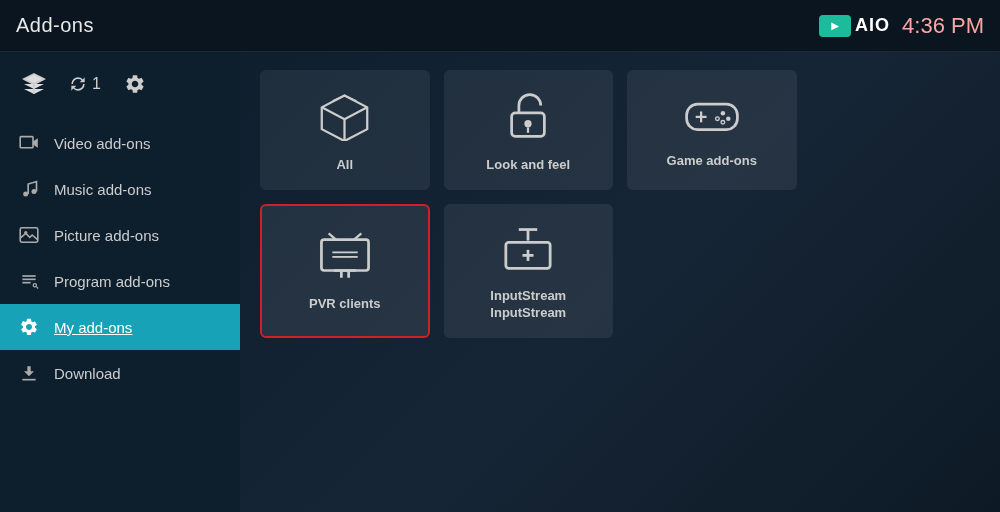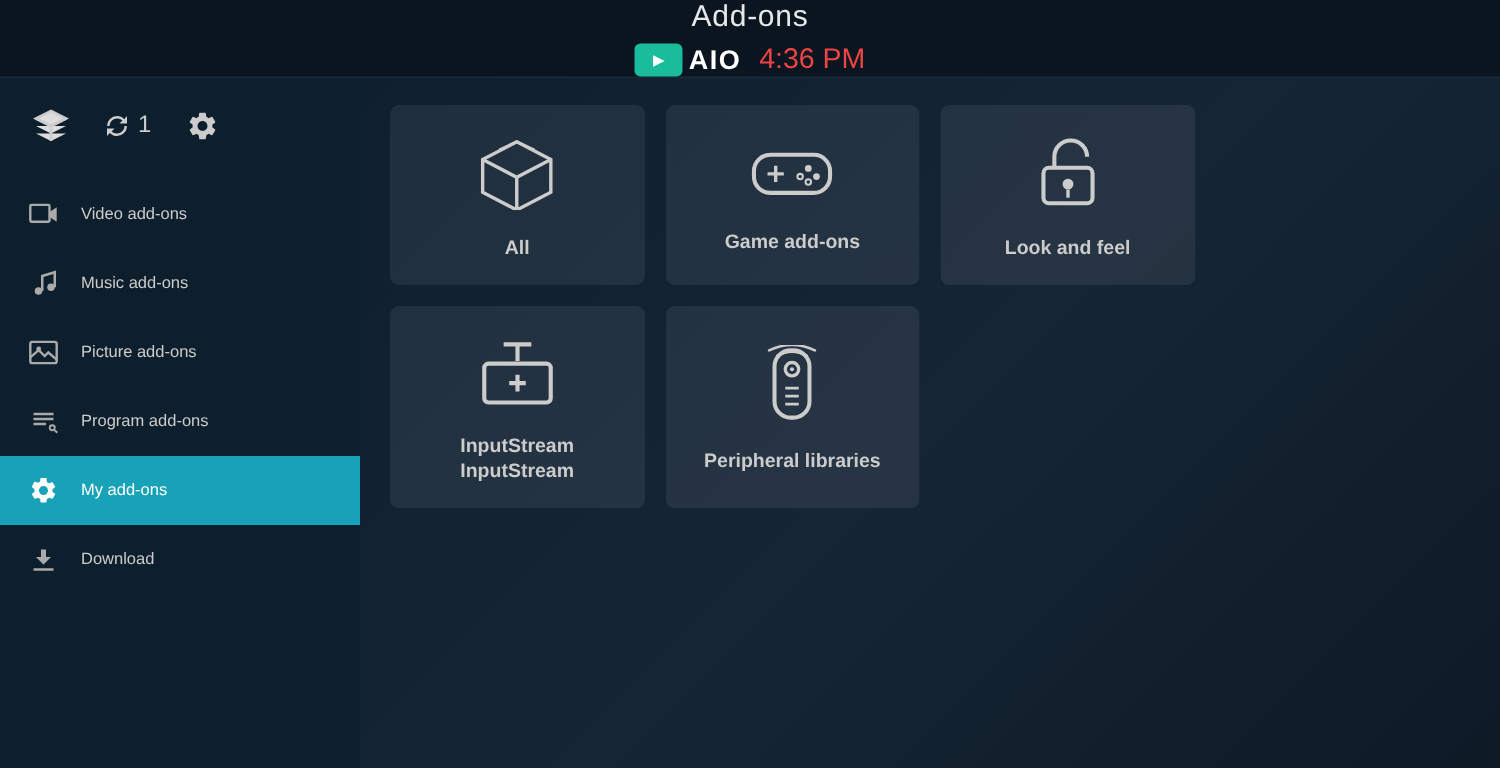--- a/index.html
+++ b/index.html
@@ -17,21 +17,20 @@
 
     
     .top-bar {
       background: #0a1520;
       height: 52px;
       display: flex;
       align-items: center;
       justify-content: space-between;
       padding: 0 16px;
       border-bottom: 1px solid #1a2a3a;
-      flex-direction: column;
     }
 
     .top-bar-title {
       font-size: 20px;
       font-weight: 400;
       color: #e8e8e8;
       letter-spacing: 0.5px;
     }
 
     .top-bar-right {
@@ -63,23 +62,23 @@
     }
 
     .aio-text {
       font-size: 18px;
       font-weight: 700;
       color: #fff;
       letter-spacing: 1px;
     }
 
     .clock {
-      font-size: 19px;
+      font-size: 22px;
       font-weight: 300;
-      color: #ef4444;
+      color: #fca5a5;
     }
 
     
     .main {
       display: flex;
       flex: 1;
       overflow: hidden;
     }
 
     
@@ -124,27 +123,28 @@
     }
 
     .nav-item {
       display: flex;
       align-items: center;
       gap: 14px;
       padding: 12px 18px;
       cursor: pointer;
       border-radius: 0;
       transition: background 0.15s;
-      font-size: 11px;
+      font-size: 15px;
       color: #ccc;
     }
 
     .nav-item.active {
       background: #17a2b8;
       color: #fff;
+      text-decoration: underline;
     }
 
     .nav-icon {
       width: 22px;
       height: 22px;
       display: flex;
       align-items: center;
       justify-content: center;
       flex-shrink: 0;
     }
@@ -323,84 +323,85 @@
           <svg width="55" height="50" viewBox="0 0 60 55">
             <polygon points="30,5 55,18 55,42 30,55 5,42 5,18" fill="none" stroke="#ccc" stroke-width="2.5"></polygon>
             <polyline points="5,18 30,31 55,18" fill="none" stroke="#ccc" stroke-width="2.5"></polyline>
             <line x1="30" y1="31" x2="30" y2="55" stroke="#ccc" stroke-width="2.5"></line>
             <polyline points="17,11 30,5 43,11" fill="none" stroke="#ccc" stroke-width="2"></polyline>
           </svg>
         </div>
         <span class="grid-item-label">All</span>
       </div>
 
+
+      <div class="grid-item">
+        <div class="grid-item-icon">
+          <svg width="52" height="50" viewBox="0 0 56 55">
+
+            <rect x="10" y="24" width="36" height="26" rx="4" fill="none" stroke="#ccc" stroke-width="3"></rect>
+            <path d="M18 24V16a12 12 0 0124 0" fill="none" stroke="#ccc" stroke-width="3"></path>
+            <circle cx="28" cy="36" r="4" fill="#ccc"></circle>
+            <line x1="28" y1="40" x2="28" y2="46" stroke="#ccc" stroke-width="2.5"></line>
+          </svg>
+        </div>
+        <span class="grid-item-label">Look and feel</span>
+      </div>
 
       <div class="grid-item">
         <div class="grid-item-icon">
           <svg width="58" height="42" viewBox="0 0 64 46">
             <rect x="4" y="10" width="56" height="28" rx="12" fill="none" stroke="#ccc" stroke-width="3"></rect>
             <line x1="20" y1="18" x2="20" y2="30" stroke="#ccc" stroke-width="2.5"></line>
             <line x1="14" y1="24" x2="26" y2="24" stroke="#ccc" stroke-width="2.5"></line>
             <circle cx="44" cy="20" r="2.5" fill="#ccc"></circle>
             <circle cx="50" cy="26" r="2.5" fill="#ccc"></circle>
             <circle cx="44" cy="30" r="2" fill="none" stroke="#ccc" stroke-width="1.5"></circle>
             <circle cx="38" cy="26" r="2" fill="none" stroke="#ccc" stroke-width="1.5"></circle>
           </svg>
         </div>
         <span class="grid-item-label">Game add-ons</span>
       </div>
 
-      <div class="grid-item">
+    </div>
+
+    <div class="grid">
+
+      <div class="grid-item selected">
         <div class="grid-item-icon">
-          <svg width="52" height="50" viewBox="0 0 56 55">
-
-            <rect x="10" y="24" width="36" height="26" rx="4" fill="none" stroke="#ccc" stroke-width="3"></rect>
-            <path d="M18 24V16a12 12 0 0124 0" fill="none" stroke="#ccc" stroke-width="3"></path>
-            <circle cx="28" cy="36" r="4" fill="#ccc"></circle>
-            <line x1="28" y1="40" x2="28" y2="46" stroke="#ccc" stroke-width="2.5"></line>
+          <svg width="58" height="48" viewBox="0 0 64 52">
+
+            <rect x="6" y="8" width="52" height="34" rx="3" fill="none" stroke="#ccc" stroke-width="3"></rect>
+            <line x1="20" y1="42" x2="44" y2="42" stroke="#ccc" stroke-width="3"></line>
+            <line x1="28" y1="42" x2="28" y2="50" stroke="#ccc" stroke-width="3"></line>
+            <line x1="36" y1="42" x2="36" y2="50" stroke="#ccc" stroke-width="3"></line>
+
+            <line x1="22" y1="8" x2="14" y2="1" stroke="#ccc" stroke-width="2.5"></line>
+            <line x1="42" y1="8" x2="50" y2="1" stroke="#ccc" stroke-width="2.5"></line>
+
+            <line x1="18" y1="22" x2="46" y2="22" stroke="#ccc" stroke-width="2"></line>
+            <line x1="18" y1="27" x2="46" y2="27" stroke="#ccc" stroke-width="2"></line>
           </svg>
         </div>
-        <span class="grid-item-label">Look and feel</span>
-      </div>
-
-    </div>
-
-    <div class="grid">
-
+        <span class="grid-item-label">PVR clients</span>
+      </div>
 
       <div class="grid-item">
         <div class="grid-item-icon">
           <svg width="52" height="48" viewBox="0 0 56 52">
 
             <rect x="4" y="20" width="48" height="28" rx="3" fill="none" stroke="#ccc" stroke-width="3"></rect>
             <line x1="28" y1="6" x2="28" y2="18" stroke="#ccc" stroke-width="3"></line>
             <line x1="18" y1="6" x2="38" y2="6" stroke="#ccc" stroke-width="3"></line>
 
             <line x1="22" y1="34" x2="34" y2="34" stroke="#ccc" stroke-width="3"></line>
             <line x1="28" y1="28" x2="28" y2="40" stroke="#ccc" stroke-width="3"></line>
           </svg>
         </div>
         <span class="grid-item-label">InputStream InputStream</span>
       </div>
 
-      <div class="grid-item">
-        <div class="grid-item-icon">
-          <svg width="38" height="52" viewBox="0 0 42 58">
-            <rect x="8" y="4" width="26" height="50" rx="12" fill="none" stroke="#ccc" stroke-width="3"></rect>
-            <circle cx="21" cy="18" r="5" fill="none" stroke="#ccc" stroke-width="2.5"></circle>
-            <circle cx="21" cy="18" r="1.5" fill="#ccc"></circle>
-
-            <path d="M10 8 Q21 2 32 8" fill="none" stroke="#ccc" stroke-width="2" stroke-linecap="round"></path>
-            <path d="M4 4 Q21 -4 38 4" fill="none" stroke="#ccc" stroke-width="2" stroke-linecap="round"></path>
-
-            <line x1="16" y1="32" x2="26" y2="32" stroke="#ccc" stroke-width="2"></line>
-            <line x1="16" y1="38" x2="26" y2="38" stroke="#ccc" stroke-width="2"></line>
-            <line x1="16" y1="44" x2="26" y2="44" stroke="#ccc" stroke-width="2"></line>
-          </svg>
-        </div>
-        <span class="grid-item-label">Peripheral libraries</span>
-      </div>
 
 
     </div>
 
   </div>
 </div>
 
 </body></html>

